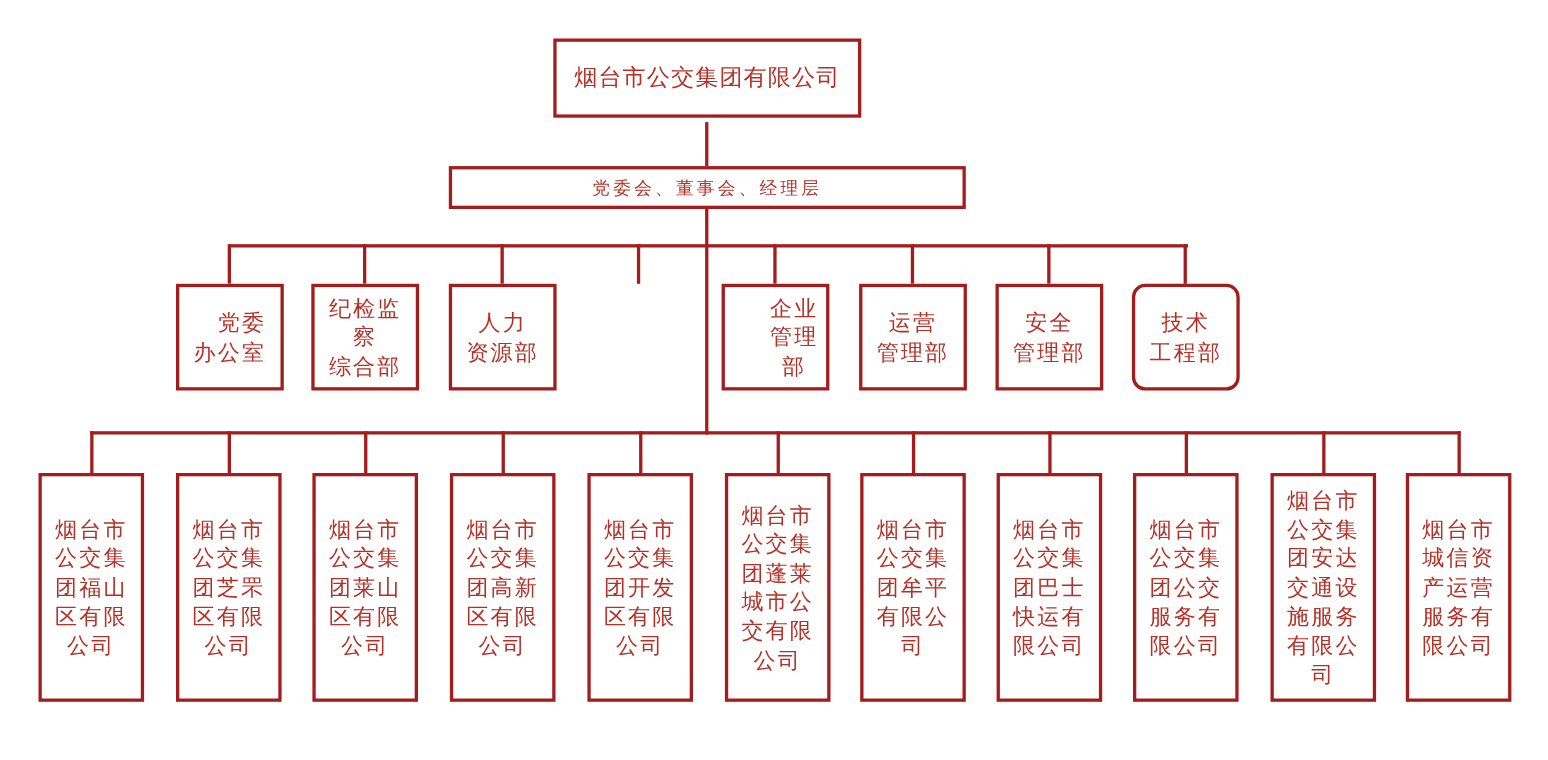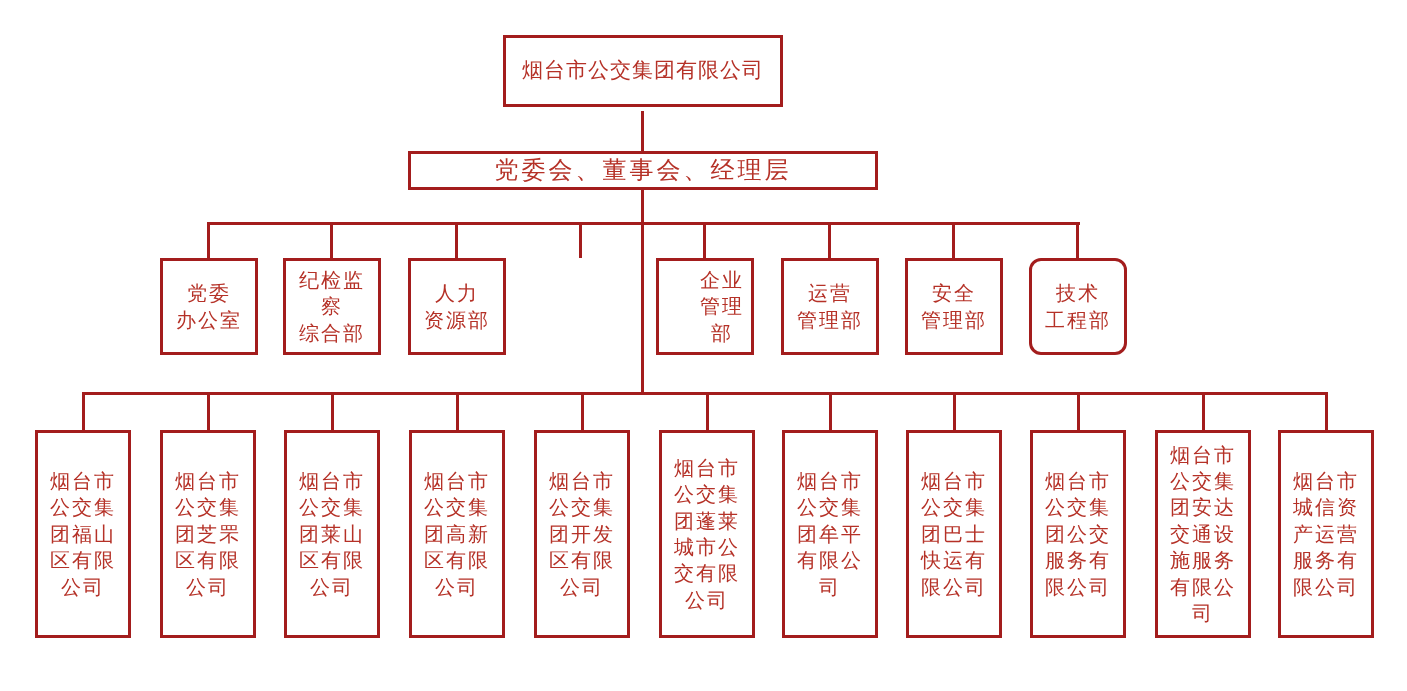--- a/index.html
+++ b/index.html
@@ -28,21 +28,21 @@
     line-height: 1.32;
     letter-spacing: 2px;
     background: #ffffff;
   }
   .box.root {
     left: 503px; top: 35px; width: 280px; height: 72px;
     font-size: 21px; letter-spacing: 1px;
   }
   .box.governance {
     left: 408px; top: 151px; width: 470px; height: 39px;
-    font-size: 24px; letter-spacing: 3px;
+    font-size: 16px; letter-spacing: 3px;
   }
   .box.dept {
     top: 258px; width: 98px; height: 97px;
     font-size: 20px;
   }
   .box.sub {
     top: 430px; width: 96px; height: 208px;
     font-size: 20px;
   }
   .vline, .hline {
@@ -68,21 +68,21 @@
   <div class="hline" style="left:208px; top:222px; width:872px;"></div>
   <div class="vline" style="left:207px; top:222px; height:36px;"></div>
   <div class="vline" style="left:330px; top:222px; height:36px;"></div>
   <div class="vline" style="left:455px; top:222px; height:36px;"></div>
   <div class="vline" style="left:579px; top:222px; height:36px;"></div>
   <div class="vline" style="left:703px; top:222px; height:36px;"></div>
   <div class="vline" style="left:828px; top:222px; height:36px;"></div>
   <div class="vline" style="left:952px; top:222px; height:36px;"></div>
   <div class="vline" style="left:1076px; top:222px; height:36px;"></div>
 
-  <div class="box dept" style="left:160px;">党委
+  <div class="box dept" style="left:160px;text-align:right;">党委
 办公室</div>
   <div class="box dept" style="left:408px;">人力
 资源部</div>
   <div class="box dept" style="left:283px;">纪检监
 察
 综合部</div>
   <div class="box dept" style="left:656px;padding-left:34px;">企业
 管理部</div>
   <div class="box dept" style="left:781px;">运营
 管理部</div>

